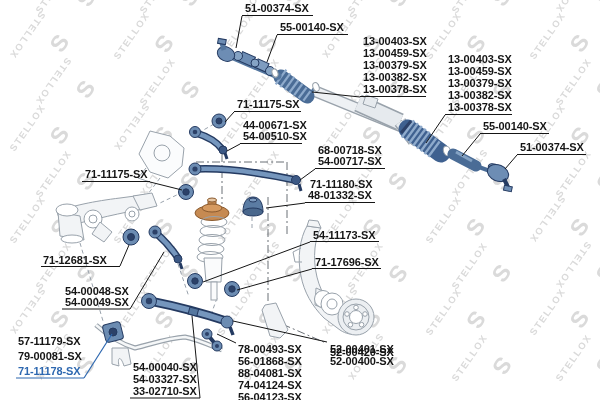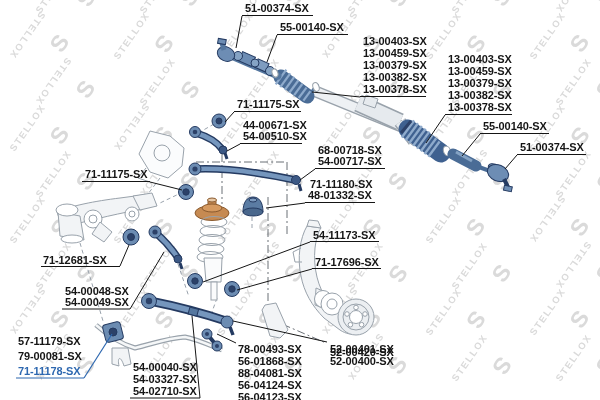--- a/index.html
+++ b/index.html
@@ -432,25 +432,25 @@
 
     <div class="lbl" style="left:313px;top:230px">54-11173-SX</div>
     <div class="lbl" style="left:315px;top:257px">71-17696-SX</div>
 
     <div class="lbl" style="left:18px;top:336px">57-11179-SX</div>
     <div class="lbl" style="left:18px;top:351px">79-00081-SX</div>
     <div class="lbl lbl-blue" style="left:18px;top:366px">71-11178-SX</div>
 
     <div class="lbl" style="left:133px;top:362px">54-00040-SX</div>
     <div class="lbl" style="left:133px;top:374px">54-03327-SX</div>
-    <div class="lbl" style="left:133px;top:386px">54-02710-SX</div>
+    <div class="lbl" style="left:133px;top:386px">33-02710-SX</div>
 
     <div class="lbl" style="left:238px;top:344px">78-00493-SX</div>
     <div class="lbl" style="left:238px;top:356px">56-01868-SX</div>
     <div class="lbl" style="left:238px;top:368px">88-04081-SX</div>
-    <div class="lbl" style="left:238px;top:380px">56-04124-SX</div>
+    <div class="lbl" style="left:238px;top:380px">74-04124-SX</div>
     <div class="lbl" style="left:238px;top:392px">56-04123-SX</div>
 
     <div class="lbl" style="left:330px;top:344px">52-00401-SX</div>
     <div class="lbl" style="left:330px;top:356px">52-00400-SX</div>
     <div class="lbl" style="left:330px;top:347px">52-00420-SX</div>
   </div>
 </div>
 
 </body></html>

